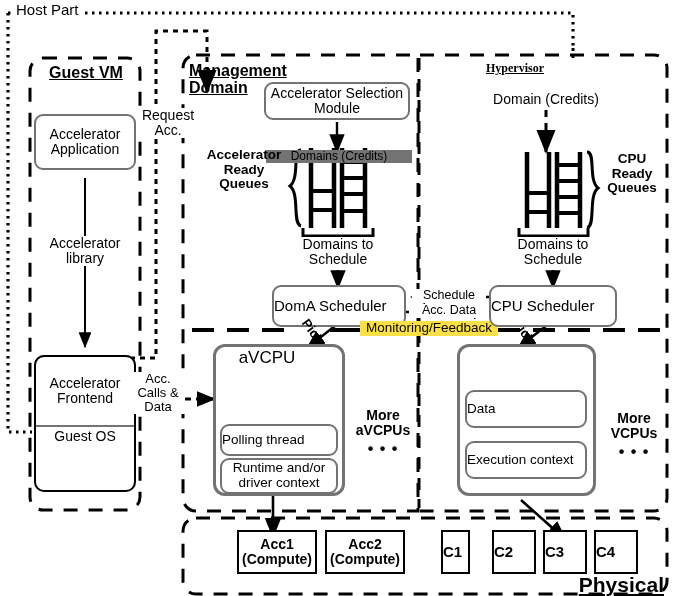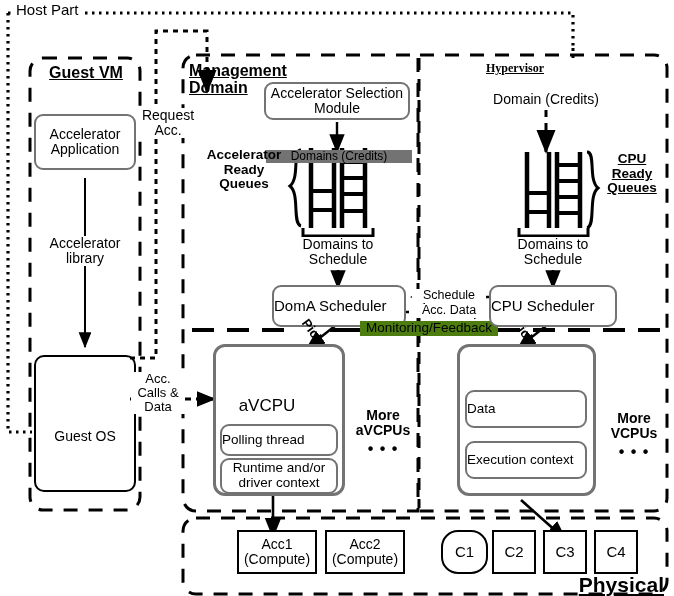--- a/index.html
+++ b/index.html
@@ -4,22 +4,22 @@
 <style>
   html,body{margin:0;padding:0;background:#fff;}
   body{width:674px;height:596px;position:relative;overflow:hidden;
        font-family:"Liberation Sans","DejaVu Sans",sans-serif;color:#000;}
   #root{position:absolute;left:0;top:0;width:674px;height:596px;}
   .lbl{position:absolute;text-align:center;line-height:1.08;white-space:pre-line;}
   .box{position:absolute;box-sizing:border-box;background:transparent;}
   .rr{border:2px solid #737373;border-radius:9px;display:flex;align-items:center;
       justify-content:flex-start;text-align:center;line-height:1.08;background:#fff;}
   .rr-thick{border-width:3px;border-radius:12px;}
-  .sq{border:2px solid #000;display:flex;align-items:center;justify-content:center;
-      text-align:center;line-height:1.08;background:#fff;}
+  .sq{border:2px solid #000;display:flex;align-items:center;justify-content:flex-start;
+      text-align:center;line-height:1.08;background:#fff;font-weight:bold;}
   .u{text-decoration:underline;font-weight:bold;}
   svg{position:absolute;left:0;top:0;width:674px;height:596px;overflow:visible;}
   .picked{position:absolute;font-size:13px;font-weight:bold;}
 </style>
 </head>
 <body>
 
 <div id="root">
 
   <svg viewBox="0 0 674 596">
@@ -139,20 +139,24 @@
   <div class="lbl u" style="left:38px;top:64px;width:96px;font-size:16px;">Guest VM</div>
 
   <div class="box rr" style="left:34px;top:114px;width:102px;height:56px;font-size:14px;">
     <span>Accelerator
 Application</span>
   </div>
 
   <div class="lbl" style="left:35px;top:236px;width:100px;font-size:14px;background:#fff;">Accelerator
 library</div>
 
+  <div class="box rr" style="left:34px;top:355px;width:102px;height:72px;font-size:14px;border-radius:10px 10px 0 0;">
+    <span>Accelerator
+Frontend</span>
+  </div>
 
   <div class="box" style="left:34px;top:355px;width:102px;height:137px;border:2px solid #000;border-radius:10px;"></div>
   <div class="lbl" style="left:34px;top:429px;width:102px;font-size:14px;">Guest OS</div>
 
   <div class="lbl" style="left:137px;top:108px;width:62px;font-size:14px;background:#fff;">Request
 Acc.</div>
 
   <div class="lbl" style="left:131px;top:372px;width:54px;font-size:13px;background:#fff;">Acc.
 Calls &amp;
 Data</div>
@@ -174,45 +178,45 @@
   <div class="lbl" style="left:286px;top:237px;width:104px;font-size:14px;background:#fff;">Domains to
 Schedule</div>
 
   <div class="box rr" style="left:272px;top:285px;width:134px;height:42px;font-size:15px;">
     <span>DomA Scheduler</span>
   </div>
 
   <div class="lbl" style="left:412px;top:289px;width:74px;font-size:12.5px;background:#fff;">Schedule</div>
   <div class="lbl" style="left:409px;top:304px;width:80px;font-size:12.5px;background:#fff;">Acc. Data</div>
 
-  <div class="lbl" style="left:360px;top:321px;width:138px;font-size:13.5px;background:#4d7c0f;">Monitoring/Feedback</div>
+  <div class="lbl" style="left:360px;top:321px;width:138px;font-size:13.5px;background:#fde047;">Monitoring/Feedback</div>
 
   <div class="picked" style="left:311px;top:316px;transform:rotate(54deg);transform-origin:left top;">Picked</div>
   <div class="picked" style="left:522px;top:316px;transform:rotate(54deg);transform-origin:left top;">Picked</div>
 
   <div class="box rr rr-thick" style="left:213px;top:344px;width:132px;height:152px;display:block;">
   </div>
-  <div class="lbl" style="left:213px;top:349px;width:108px;font-size:17px;margin-top:48px;">aVCPU</div>
+  <div class="lbl" style="left:213px;top:349px;width:108px;font-size:17px;">aVCPU</div>
   <div class="box rr" style="left:220px;top:424px;width:118px;height:32px;font-size:13.5px;">
     <span>Polling thread</span>
   </div>
   <div class="box rr" style="left:220px;top:458px;width:118px;height:36px;font-size:13.5px;">
     <span>Runtime and/or
 driver context</span>
   </div>
 
   <div class="lbl" style="left:352px;top:408px;width:62px;font-size:14px;font-weight:bold;">More
 aVCPUs</div>
   <div class="lbl" style="left:352px;top:440px;width:62px;font-size:16px;font-weight:bold;letter-spacing:1px;">• • •</div>
 
   <div class="lbl u" style="left:434px;top:62px;width:110px;font-size:12px;text-align:right;font-family:Liberation Serif, serif;">Hypervisor</div>
 
   <div class="lbl" style="left:470px;top:92px;width:152px;font-size:14px;background:#fff;">Domain (Credits)</div>
 
-  <div class="lbl" style="left:602px;top:152px;width:60px;font-size:13.5px;font-weight:bold;text-decoration:underline;">CPU
+  <div class="lbl" style="left:602px;top:152px;width:60px;font-size:13.5px;font-weight:bold;">CPU
 Ready
 Queues</div>
 
   <div class="lbl" style="left:501px;top:237px;width:104px;font-size:14px;background:#fff;">Domains to
 Schedule</div>
 
   <div class="box rr" style="left:489px;top:285px;width:128px;height:42px;font-size:15px;">
     <span>CPU Scheduler</span>
   </div>
 
@@ -230,21 +234,21 @@
 
   <div class="box sq" style="left:237px;top:530px;width:80px;height:44px;font-size:14px;">
     <span>Acc1
 (Compute)</span>
   </div>
   <div class="box sq" style="left:325px;top:530px;width:80px;height:44px;font-size:14px;">
     <span>Acc2
 (Compute)</span>
   </div>
 
-  <div class="box sq" style="left:441px;top:530px;width:47px;height:44px;font-size:15px;border-radius:17px;">
+  <div class="box sq" style="left:441px;top:530px;width:29px;height:44px;font-size:15px;">
     <span>C1</span>
   </div>
   <div class="box sq" style="left:492px;top:530px;width:44px;height:44px;font-size:15px;">
     <span>C2</span>
   </div>
   <div class="box sq" style="left:543px;top:530px;width:44px;height:44px;font-size:15px;">
     <span>C3</span>
   </div>
   <div class="box sq" style="left:594px;top:530px;width:44px;height:44px;font-size:15px;">
     <span>C4</span>

